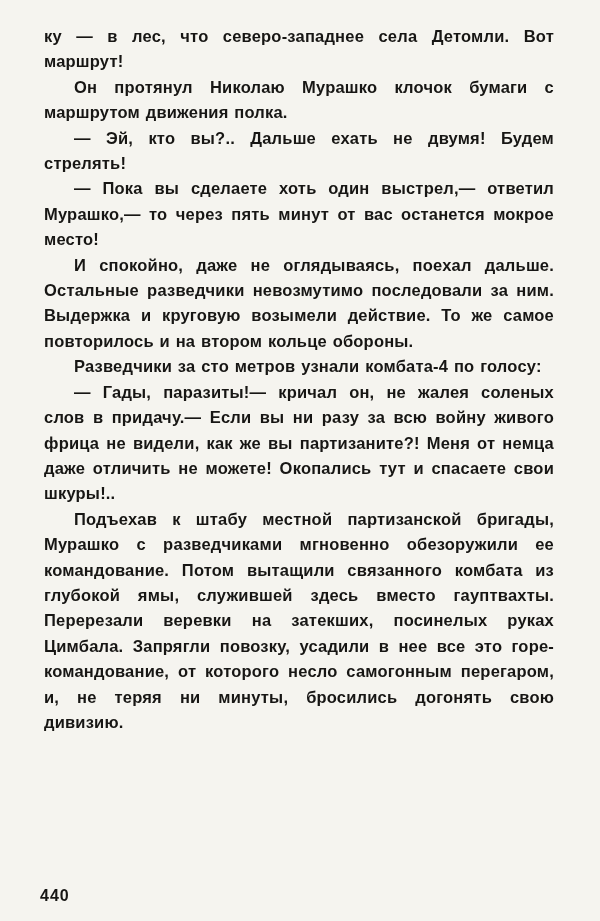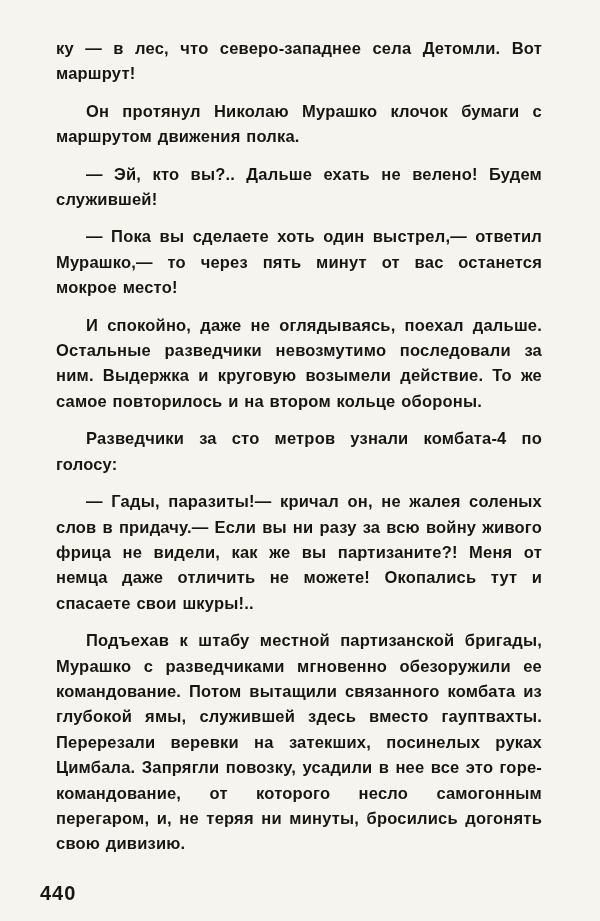--- a/index.html
+++ b/index.html
@@ -26,43 +26,43 @@
     line-height: 25.4px;
     font-weight: 600;
     color: #171614;
     text-align: justify;
     letter-spacing: 0.2px;
     word-spacing: 1px;
     hyphens: auto;
     -webkit-hyphens: auto;
   }
   .text-block p {
-    margin: 12px;
+    margin: 0;
   }
   .text-block p.indent {
     text-indent: 30px;
   }
   .page-number {
     position: absolute;
     left: 40px;
     bottom: 16px;
-    font-size: 20px;
+    font-size: 16px;
     font-weight: 700;
     color: #171614;
     letter-spacing: 1px;
   }
 </style>
 </head>
 <body>
 
 <div class="page">
   <div class="text-block">
     <p>ку — в лес, что северо-западнее села Детомли. Вот маршрут!</p>
     <p class="indent">Он протянул Николаю Мурашко клочок бумаги с маршрутом движения полка.</p>
-    <p class="indent">— Эй, кто вы?.. Дальше ехать не велено! Будем служившей!</p>
+    <p class="indent">— Эй, кто вы?.. Дальше ехать не двумя! Будем стрелять!</p>
     <p class="indent">— Пока вы сделаете хоть один выстрел,— ответил Мурашко,— то через пять минут от вас останется мокрое место!</p>
     <p class="indent">И спокойно, даже не оглядываясь, поехал дальше. Остальные разведчики невозмутимо последовали за ним. Выдержка и круговую возымели действие. То же самое повторилось и на втором кольце обороны.</p>
     <p class="indent">Разведчики за сто метров узнали комбата-4 по голосу:</p>
     <p class="indent">— Гады, паразиты!— кричал он, не жалея соленых слов в придачу.— Если вы ни разу за всю войну живого фрица не видели, как же вы партизаните?! Меня от немца даже отличить не можете! Окопались тут и спасаете свои шкуры!..</p>
     <p class="indent">Подъехав к штабу местной партизанской бригады, Мурашко с разведчиками мгновенно обезоружили ее командование. Потом вытащили связанного комбата из глубокой ямы, служившей здесь вместо гауптвахты. Перерезали веревки на затекших, посинелых руках Цимбала. Запрягли повозку, усадили в нее все это горе-командование, от которого несло самогонным перегаром, и, не теряя ни минуты, бросились догонять свою дивизию.</p>
 
   </div>
   <div class="page-number">440</div>
 </div>
 

